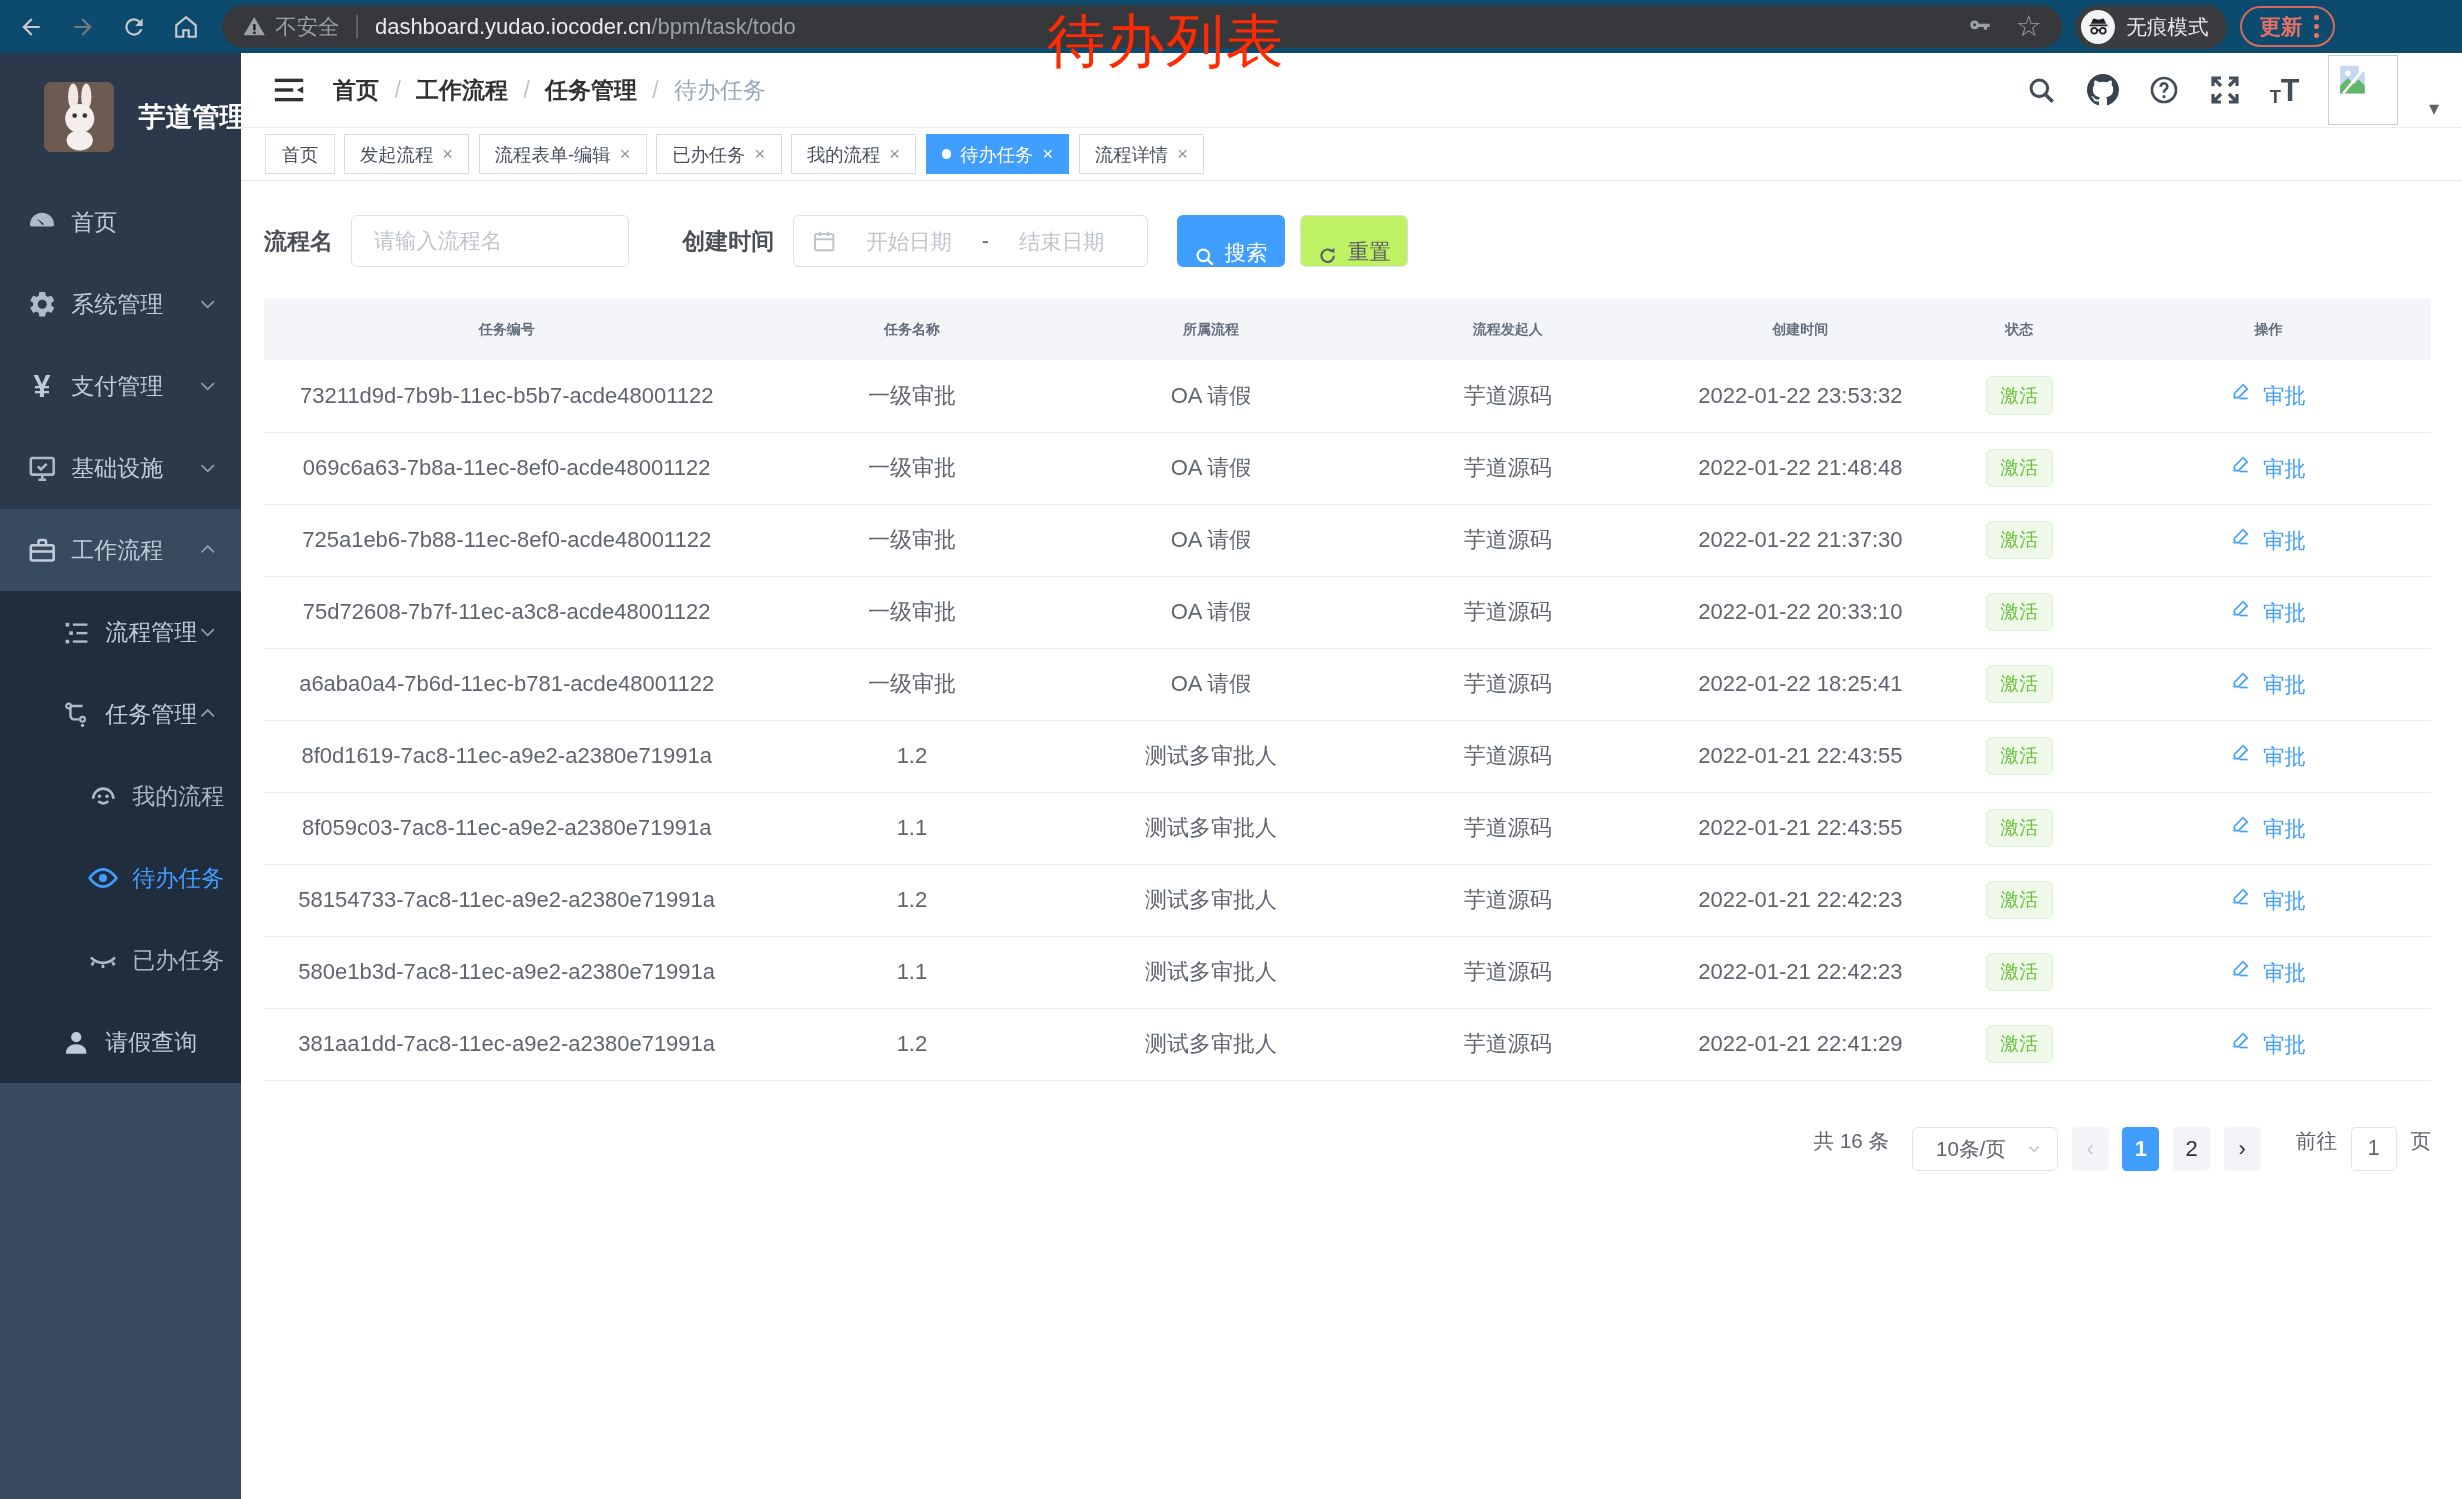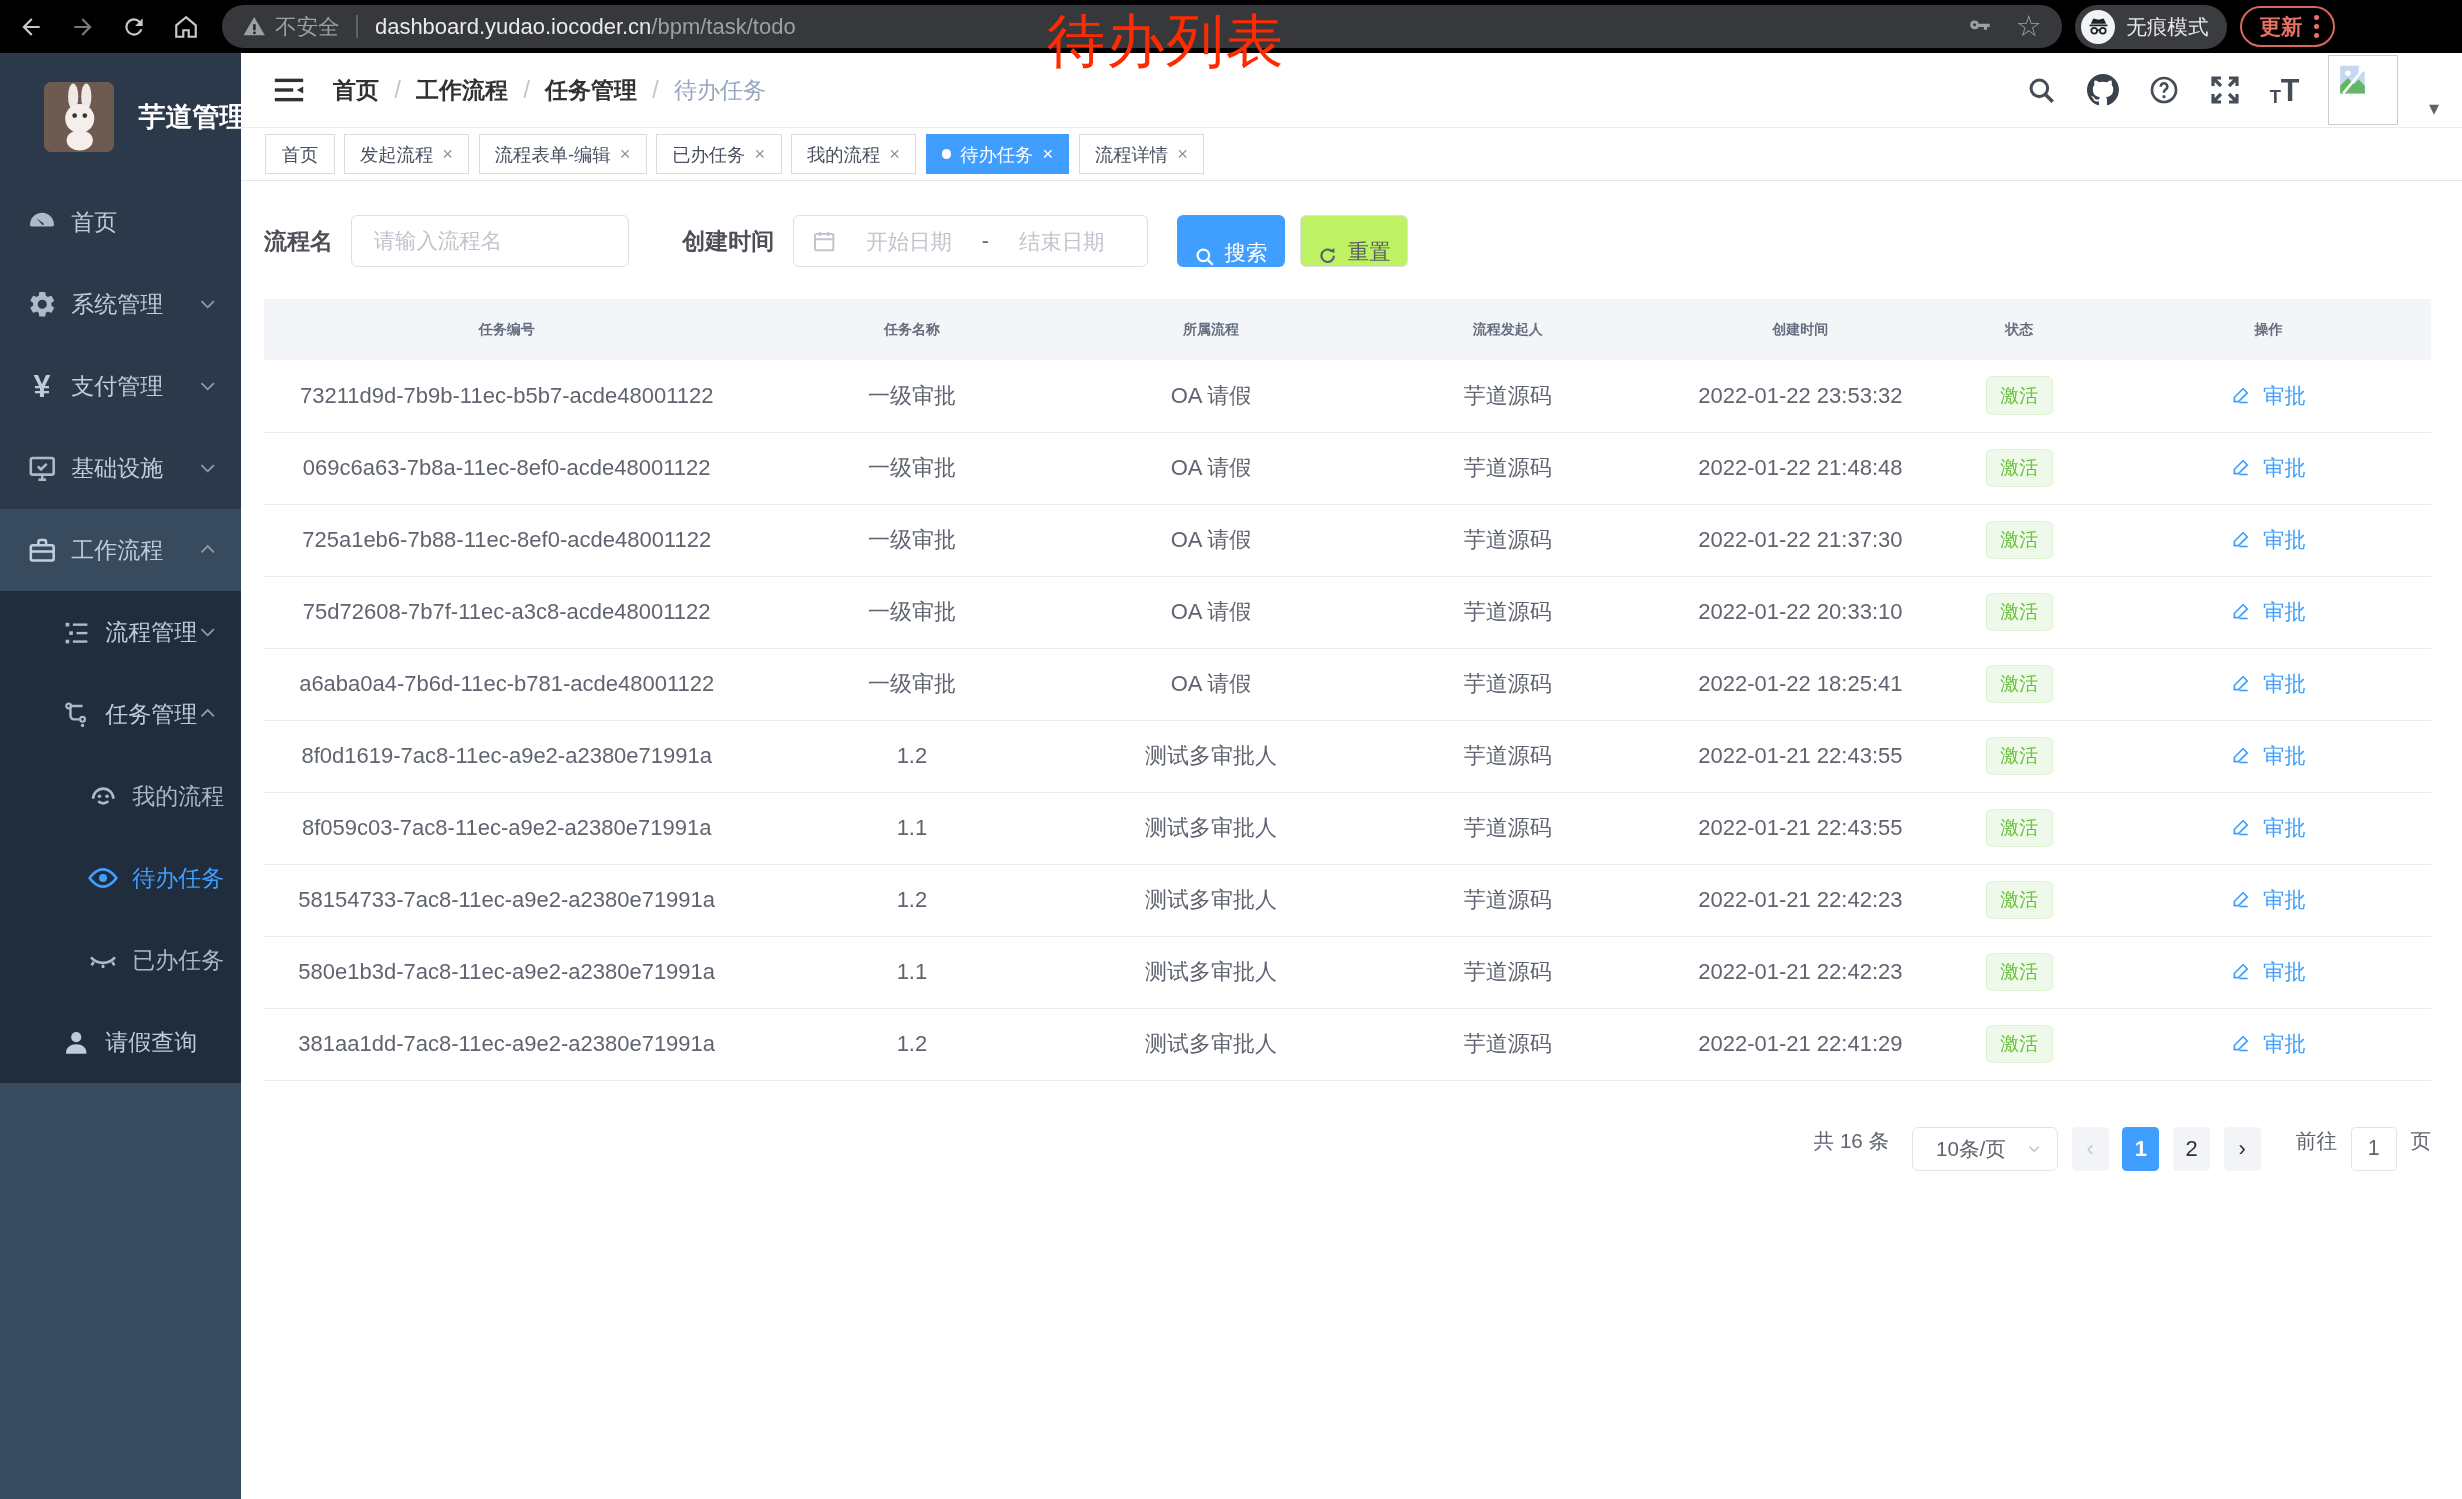--- a/index.html
+++ b/index.html
@@ -1,21 +1,21 @@
 <!DOCTYPE html>
 <html style="font-size:12.2px"><head>
 <meta charset="utf-8">
 <style>
   * { margin:0; padding:0; box-sizing:border-box; }
   html,body { width:2462px; height:1500px; overflow:hidden; background:#fff;
     font-family:"Liberation Sans", sans-serif; }
   .stage { position:relative; width:2462px; height:1500px; }
 
   
-  .browser-bar { height:53px; background:#000000; display:flex; align-items:center; padding:0 15.3px 0 9.2px; }
+  .browser-bar { height:53px; background:#0c4a6e; display:flex; align-items:center; padding:0 15.3px 0 9.2px; }
   .nav-btn { width:44px; height:44px; display:flex; align-items:center; justify-content:center; border-radius:50%; flex:0 0 auto; margin-right:7.6px; }
   .nav-btn svg { width:26px; height:26px; }
   .url-pill { height:43px; flex:0 0 1840px; background:#37383c; border-radius:21.4px; display:flex; align-items:center; padding:0 20px; margin-left:6.1px; }
   .sec-label { color:#9aa0a6; font-size:21.4px; margin-left:9.2px; }
   .pill-sep { width:1.5px; height:23px; background:#5f6368; margin:0 17px; }
   .url-host { color:#e8eaed; font-size:22px; }
   .url-path { color:#9aa0a6; font-size:22px; }
   .pill-right { margin-left:auto; display:flex; align-items:center; gap:23px; }
   .star-glyph { color:#9aa0a6; font-size:29px; line-height:1; }
   .incog-chip { height:44px; background:#3b3c40; border-radius:22px; display:flex; align-items:center; gap:10.7px; padding:0 18.3px 0 6.1px; margin-left:13.7px; flex:0 0 auto; }
@@ -83,21 +83,21 @@
   .date-ph { color:#c0c4cc; font-size:21.4px; flex:1; text-align:center; white-space:nowrap; }
   .date-sep { color:#606266; font-size:21.4px; }
   .btn { height:52px; border-radius:6.1px; display:flex; align-items:flex-end; justify-content:center; gap:9.2px; font-size:21.4px; cursor:pointer; }
   .btn-search { width:108px; background:#409eff; color:#fff; border:none; margin-left:29px; }
   .btn-reset { width:108px; background:#bef264; color:#5a5e66; border:1.5px solid #dcdfe6; margin-left:15.3px; }
 
   table.grid { width:100%; border-collapse:collapse; table-layout:fixed; }
   .grid th { height:61px; background:#f3f5f9; color:#656e7e; font-size:14px; font-weight:600; text-align:center; }
   .grid td { height:72px; color:#5f6470; font-size:22px; text-align:center; border-bottom:1.5px solid #e9edf3; white-space:nowrap; overflow:hidden; }
   .badge-active { display:inline-block; padding:5.3px 13.7px; background:#eff9ea; border:1.5px solid #dcf1d2; border-radius:6.1px; color:#67c23a; font-size:19px; }
-  .approve-link { display:inline-flex; align-items:center; gap:12px; color:#429ff9; cursor:pointer; font-size:21.4px; }
+  .approve-link { display:inline-flex; gap:12px; color:#429ff9; cursor:pointer; font-size:21.4px; }
 
   
   .pager { display:flex; align-items:flex-start; justify-content:flex-end; gap:13.7px; margin-top:46px; font-size:20.6px; color:#5f6470; }
   .page-size { width:146px; height:44px; border:1.5px solid #e0e4ea; border-radius:6.1px; display:flex; align-items:center; padding:0 13.7px 0 23px; margin-left:9.2px; cursor:pointer; }
   .page-size span { flex:1; font-size:20.6px; color:#5f6470; }
   .pg-btn { min-width:37px; height:44px; border-radius:4.6px; background:#f3f4f7; display:flex; align-items:center; justify-content:center; font-size:22px; color:#303133; cursor:pointer; }
   .pg-btn.disabled { color:#c3c8d0; cursor:default; }
   .pg-btn.current { background:#409eff; color:#fff; font-weight:600; }
   .goto-label { margin-left:21.4px; }
   .goto-input { width:46px; height:44px; border:1.5px solid #e0e4ea; border-radius:4.6px; text-align:center; font-size:21.4px; color:#5f6470; outline:none; font-family:inherit; }

